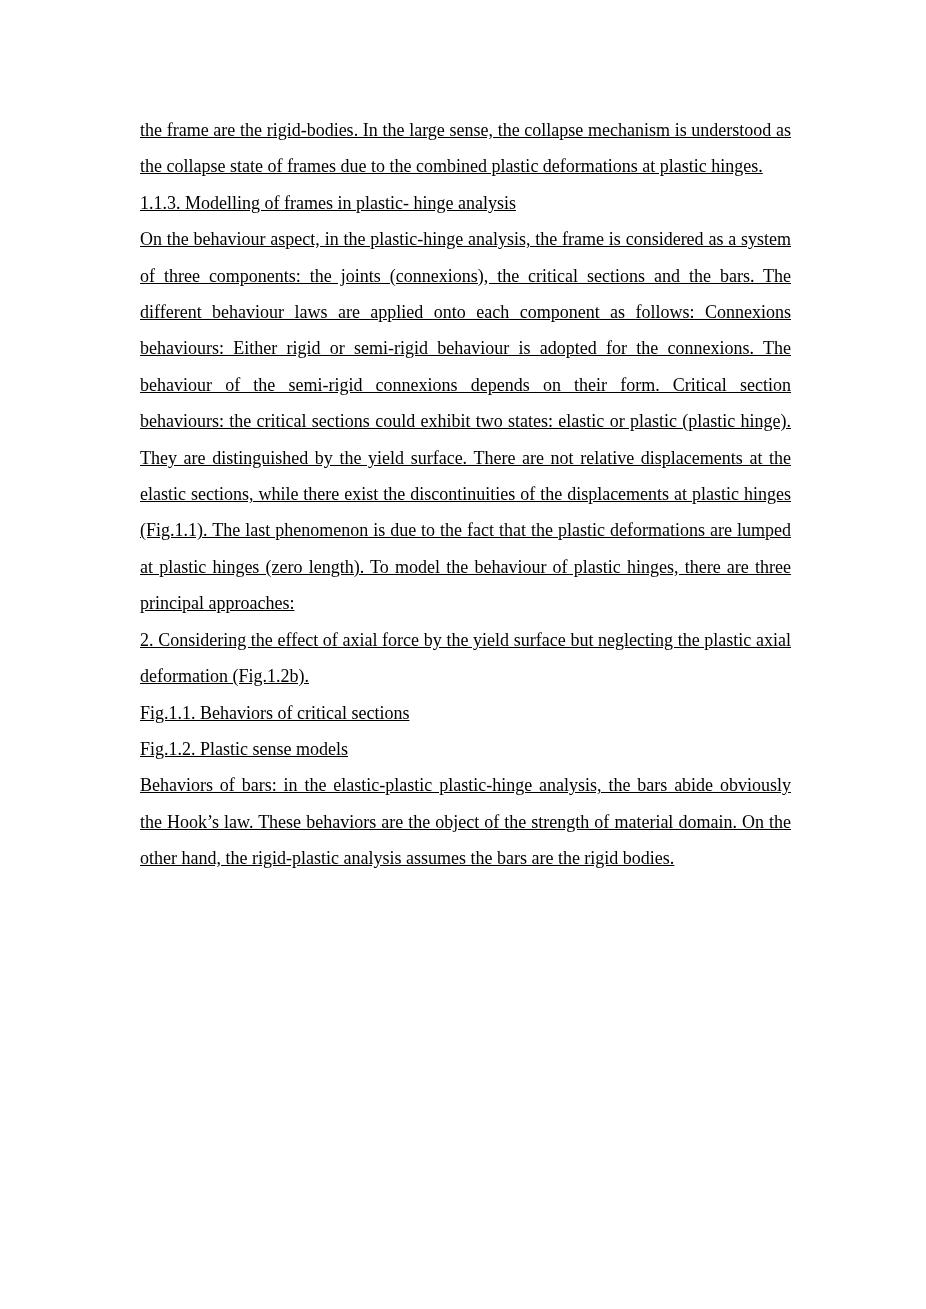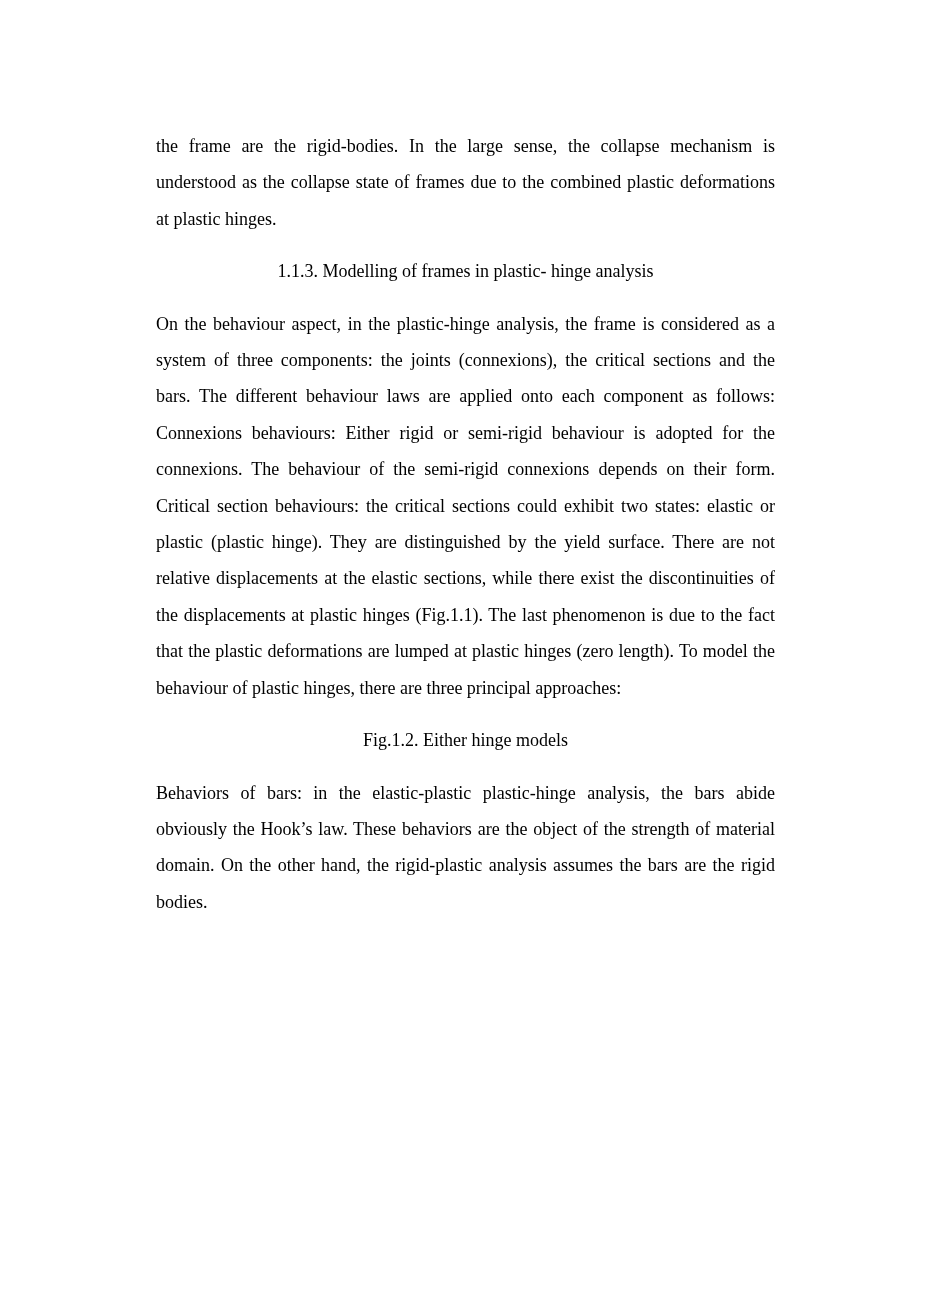--- a/index.html
+++ b/index.html
@@ -26,46 +26,49 @@
   .content {
     position: absolute;
     top: 112px;
     left: 140px;
     width: 651px;
     color: #000000;
     font-size: 18px;
     line-height: 36.4px;
   }
   .content p {
-    margin: 16px;
+    margin: 0;
     padding: 0;
+    text-decoration: underline;
   }
   .justify {
     text-align: justify;
     text-justify: inter-word;
   }
   .left {
-    text-align: center;
+    text-align: left;
   }
 </style>
 </head>
 <body>
 
 <div class="page">
   <div class="content">
 
     <p class="justify">the frame are the rigid-bodies. In the large sense, the collapse mechanism is understood as the collapse state of frames due to the combined plastic deformations at plastic hinges.</p>
 
     <p class="left">1.1.3. Modelling of frames in plastic- hinge analysis</p>
 
     <p class="justify">On the behaviour aspect, in the plastic-hinge analysis, the frame is considered as a system of three components: the joints (connexions), the critical sections and the bars. The different behaviour laws are applied onto each component as follows: Connexions behaviours: Either rigid or semi-rigid behaviour is adopted for the connexions. The behaviour of the semi-rigid connexions depends on their form. Critical section behaviours: the critical sections could exhibit two states: elastic or plastic (plastic hinge). They are distinguished by the yield surface. There are not relative displacements at the elastic sections, while there exist the discontinuities of the displacements at plastic hinges (Fig.1.1). The last phenomenon is due to the fact that the plastic deformations are lumped at plastic hinges (zero length). To model the behaviour of plastic hinges, there are three principal approaches:</p>
 
 
+    <p class="justify">2. Considering the effect of axial force by the yield surface but neglecting the plastic axial deformation (Fig.1.2b).</p>
 
 
+    <p class="left">Fig.1.1. Behaviors of critical sections</p>
 
-    <p class="left">Fig.1.2. Either hinge models</p>
+    <p class="left">Fig.1.2. Plastic sense models</p>
 
     <p class="justify">Behaviors of bars: in the elastic-plastic plastic-hinge analysis, the bars abide obviously the Hook’s law. These behaviors are the object of the strength of material domain. On the other hand, the rigid-plastic analysis assumes the bars are the rigid bodies.</p>
 
 
   </div>
 </div>
 
 </body></html>

